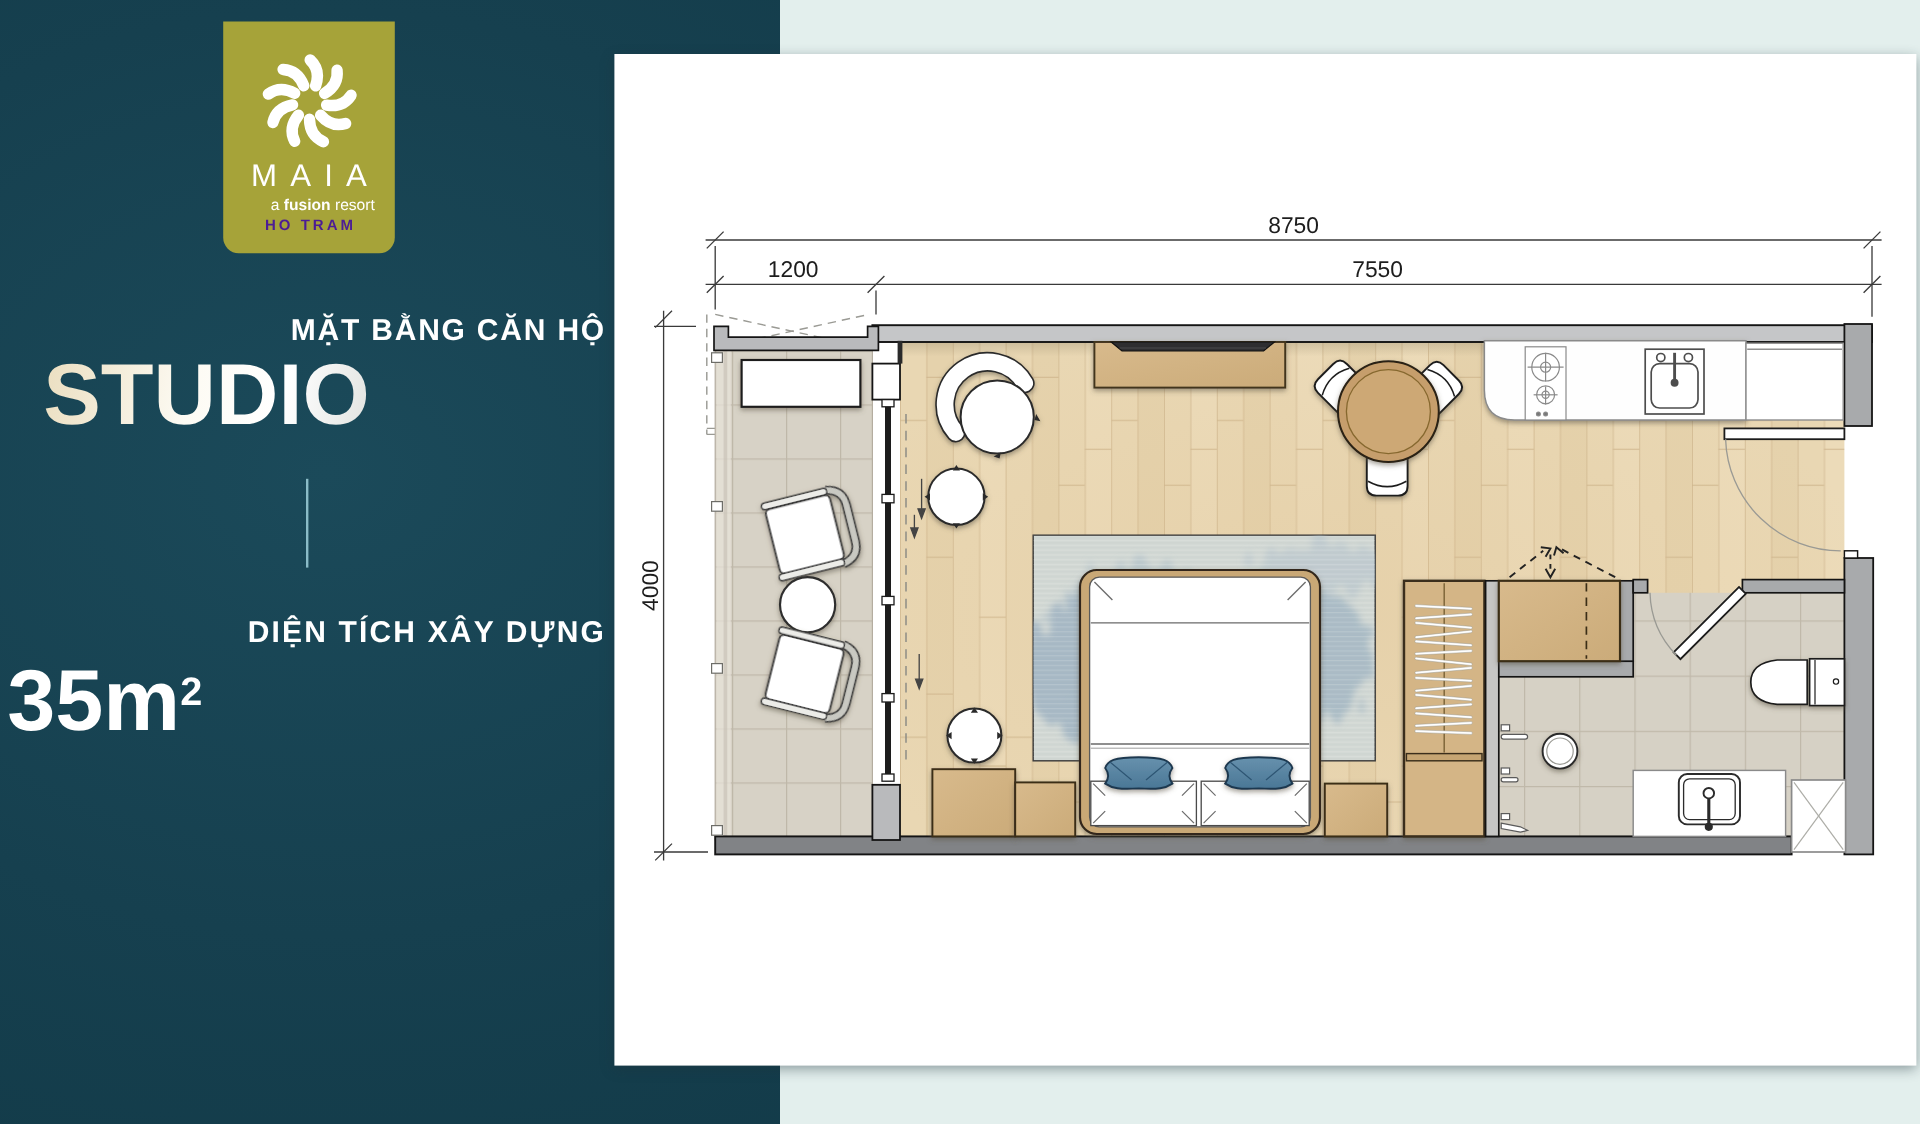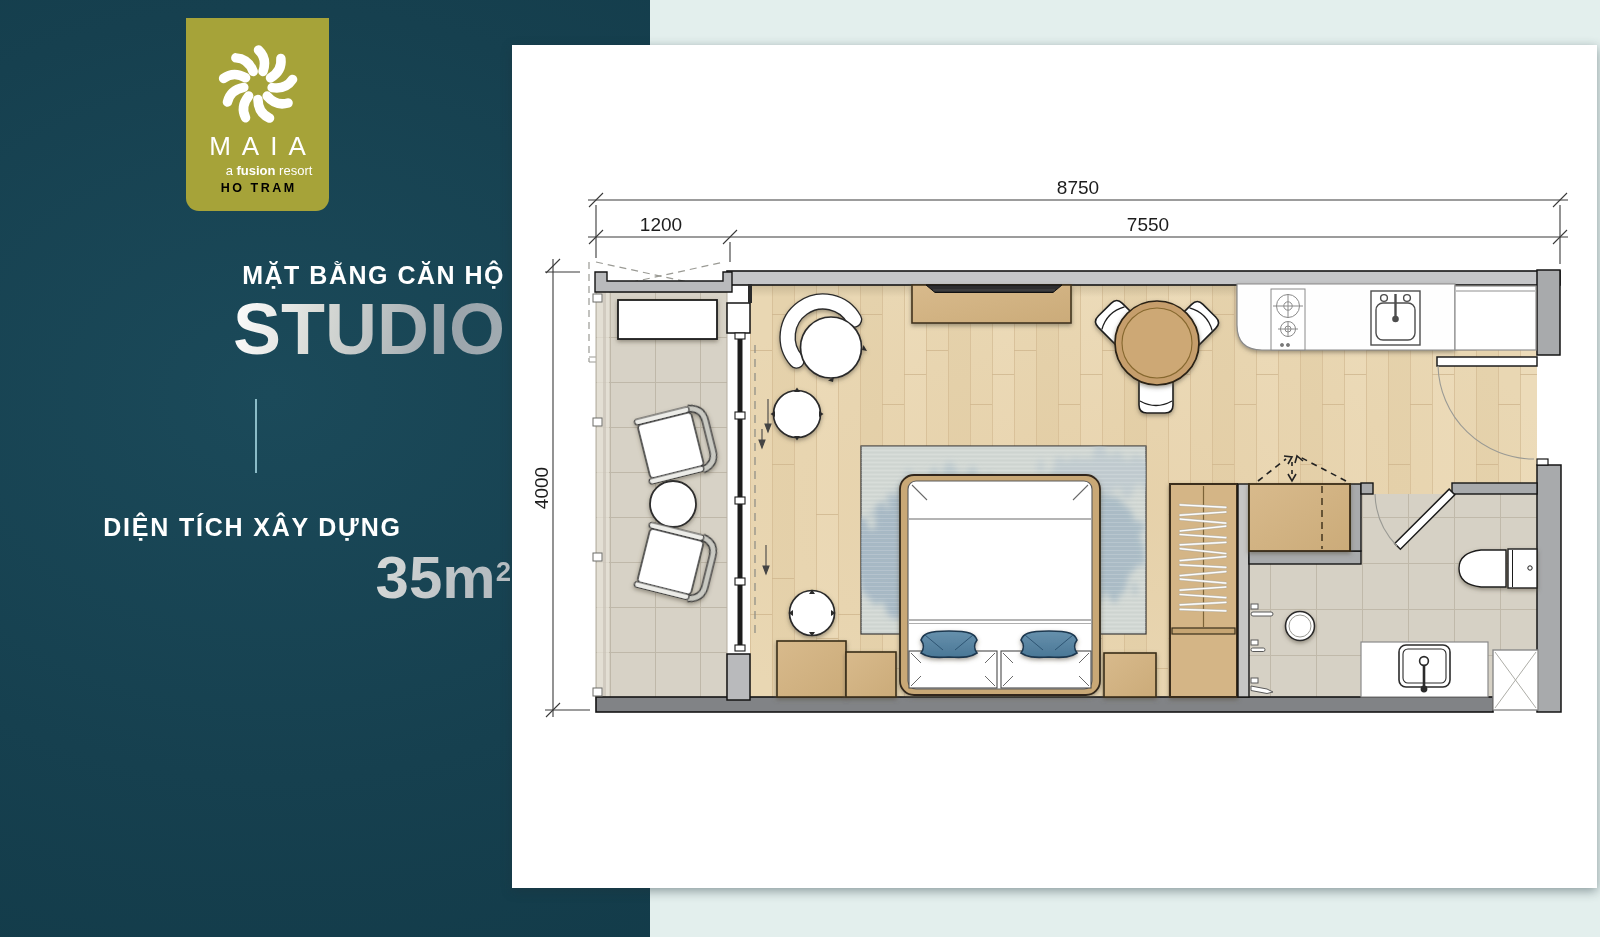--- a/index.html
+++ b/index.html
@@ -32,32 +32,32 @@
       <use href="#pt" transform="rotate(240)"></use>
       <use href="#pt" transform="rotate(280)"></use>
       <use href="#pt" transform="rotate(320)"></use>
     </g>
   </svg>
 
   <div class="abs" style="left:0;top:113px;width:143px;text-align:center;color:#fff;font-size:26px;letter-spacing:11px;text-indent:11px;">MAIA</div>
 
   <div class="abs" style="left:0;top:145px;width:166px;text-align:center;color:#fff;font-size:13px;">a <b>fusion</b> resort</div>
 
-  <div class="abs" style="left:0;top:163px;width:143px;text-align:center;color:#000000;font-size:12.5px;font-weight:bold;letter-spacing:2.5px;text-indent:2.5px;">HO TRAM</div>
+  <div class="abs" style="left:0;top:163px;width:143px;text-align:center;color:#4c1d95;font-size:12.5px;font-weight:bold;letter-spacing:2.5px;text-indent:2.5px;">HO TRAM</div>
 </div>
 
 <div class="abs" style="left:0;top:261px;width:505px;text-align:right;color:#ffffff;font-size:25px;font-weight:bold;letter-spacing:1.5px;">MẶT BẰNG CĂN HỘ</div>
 
-<div class="abs" style="left:0;top:288px;width:505px;text-align:right;font-size:72px;font-weight:bold;letter-spacing:0px;background:linear-gradient(102deg,#eaddbe 6%,#fdfbf4 30%,#ffffff 44%,#d9dbd7 62%,#9aa4ab 88%,#a2acb2 100%);-webkit-background-clip:text;background-clip:text;color:transparent;">STUDIO</div>
+<div class="abs" style="left:0;top:288px;width:505px;text-align:left;font-size:72px;font-weight:bold;letter-spacing:0px;background:linear-gradient(102deg,#eaddbe 6%,#fdfbf4 30%,#ffffff 44%,#d9dbd7 62%,#9aa4ab 88%,#a2acb2 100%);-webkit-background-clip:text;background-clip:text;color:transparent;padding-left:36px;">STUDIO</div>
 
 <div class="abs" style="left:255px;top:399px;width:2px;height:74px;background:#9fd0da;opacity:.85;"></div>
 
-<div class="abs" style="left:0;top:513px;width:505px;text-align:center;color:#ffffff;font-size:25px;font-weight:bold;letter-spacing:1.8px;">DIỆN TÍCH XÂY DỰNG</div>
-
-<div class="abs" style="left:6px;top:543px;width:505px;text-align:right;font-size:60px;font-weight:bold;background:linear-gradient(100deg,#ffffff 10%,#ffffff 45%,#e6e7e3 62%,#b7bdc1 92%);-webkit-background-clip:text;background-clip:text;color:transparent;">35m<sup style="font-size:46%;vertical-align:0.62em;line-height:0;">2</sup></div>
+<div class="abs" style="left:0;top:513px;width:505px;text-align:right;color:#ffffff;font-size:25px;font-weight:bold;letter-spacing:1.8px;">DIỆN TÍCH XÂY DỰNG</div>
+
+<div class="abs" style="left:6px;top:543px;width:505px;text-align:left;font-size:72px;font-weight:bold;background:linear-gradient(100deg,#ffffff 10%,#ffffff 45%,#e6e7e3 62%,#b7bdc1 92%);-webkit-background-clip:text;background-clip:text;color:transparent;">35m<sup style="font-size:46%;vertical-align:0.62em;line-height:0;">2</sup></div>
 
 <svg class="abs" style="left:512px;top:45px;" width="1085" height="843" viewBox="512 45 1085 843">
 <defs>
   <pattern id="wood" x="750" y="284" width="88" height="264" patternUnits="userSpaceOnUse">
     <rect width="88" height="264" fill="#e9d7b3"></rect>
     <rect x="22" y="0" width="22" height="264" fill="#e5d2ac"></rect>
     <rect x="66" y="0" width="22" height="264" fill="#ecdbb9"></rect>
     <g fill="#d5bd96">
       <rect x="0" width="0.8" height="264"></rect>
           <rect x="22" width="0.8" height="264"></rect>

